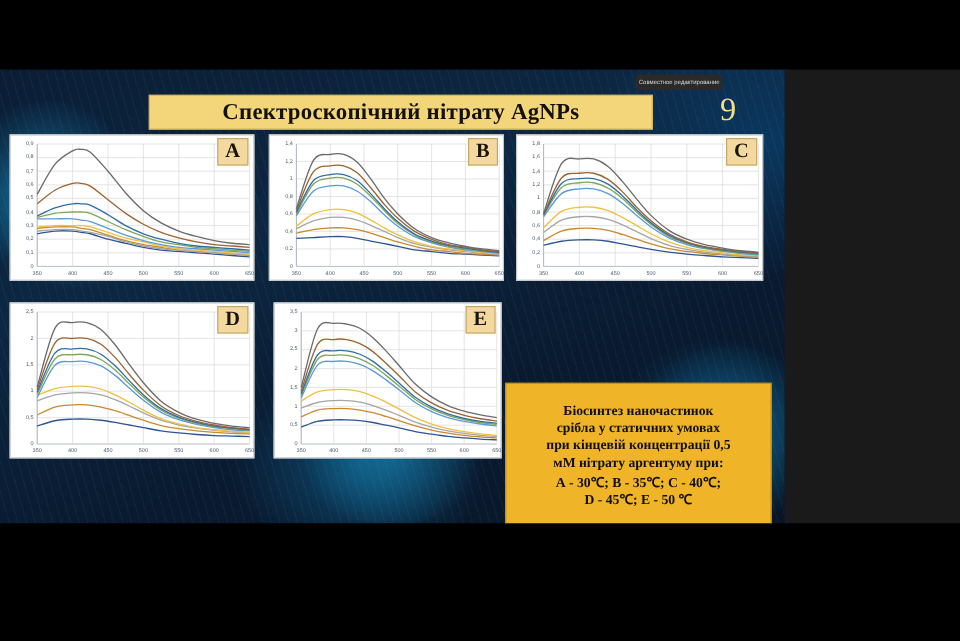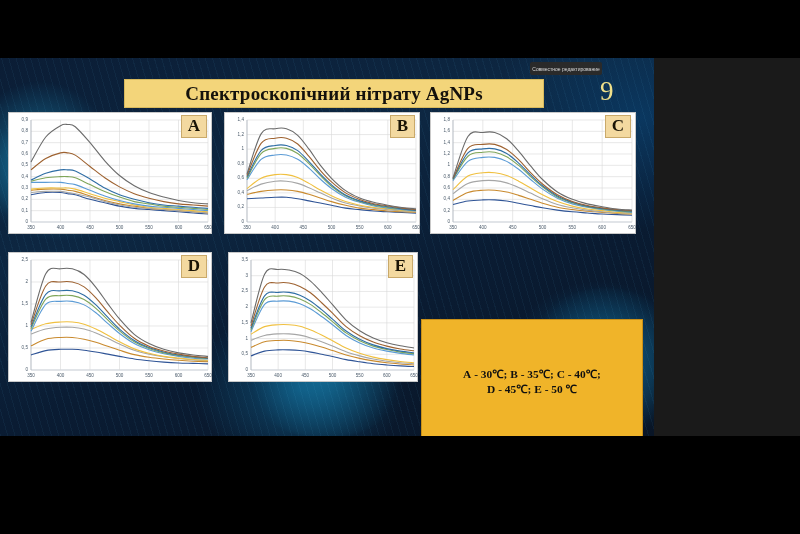--- a/index.html
+++ b/index.html
@@ -326,20 +326,21 @@
           <div class="axis-lbl" style="left: 69.3333px; top: 120px; width: 14px; text-align: center;">450</div>
           <div class="axis-lbl" style="left: 96.5px; top: 120px; width: 14px; text-align: center;">500</div>
           <div class="axis-lbl" style="left: 123.667px; top: 120px; width: 14px; text-align: center;">550</div>
           <div class="axis-lbl" style="left: 150.833px; top: 120px; width: 14px; text-align: center;">600</div>
           <div class="axis-lbl" style="left: 178px; top: 120px; width: 14px; text-align: center;">650</div>
           <div class="letter">E</div>
         </div>
       </div>
 
     <div id="infobox">
+      <p class="line1">Біосинтез&nbsp;наночастинок<br>срібла&nbsp;у&nbsp;статичних&nbsp;умовах<br>при&nbsp;кінцевій&nbsp;концентрації&nbsp;0,5<br>мМ&nbsp;нітрату&nbsp;аргентуму&nbsp;при:</p>
       <p class="line2">A&nbsp;-&nbsp;30℃;&nbsp;B&nbsp;-&nbsp;35℃;&nbsp;C&nbsp;-&nbsp;40℃;<br>D&nbsp;-&nbsp;45℃;&nbsp;E&nbsp;-&nbsp;50&nbsp;℃</p>
     </div>
 
   </div>
 
   <div id="title-banner">
     <span class="t">Спектроскопічний нітрату AgNPs</span>
   </div>
   <div id="slide-number">9</div>
   <div id="tooltip-chip">

